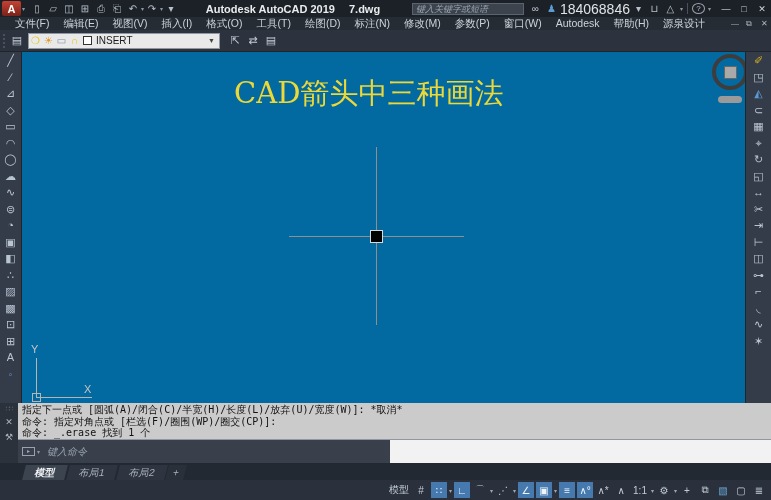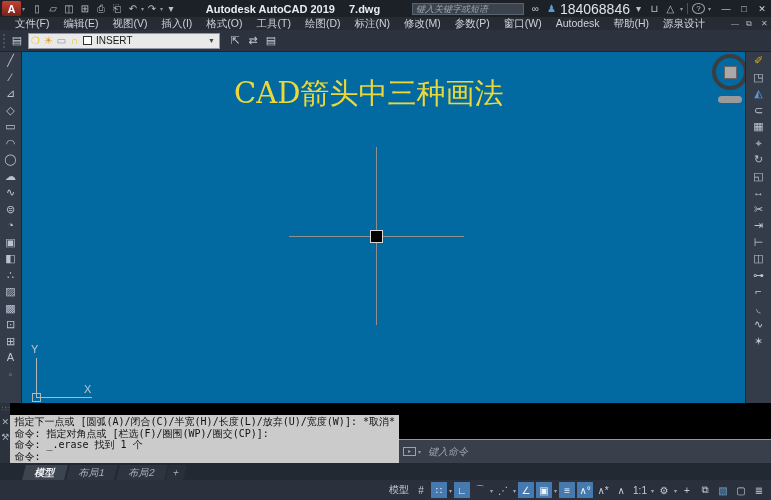--- a/index.html
+++ b/index.html
@@ -63,21 +63,21 @@
   .ucs-v { position:absolute; left:14px; top:306px; width:1px; height:40px; background:#b5b5b5; }
   .ucs-h { position:absolute; left:14px; top:345px; width:56px; height:1px; background:#b5b5b5; }
   .ucs-box { position:absolute; left:10px; top:341px; width:9px; height:9px; border:1px solid #b5b5b5; }
   .ucs-y { position:absolute; left:9px; top:291px; color:#c5c5c5; font-size:11px; }
   .ucs-x { position:absolute; left:62px; top:331px; color:#c5c5c5; font-size:11px; }
 
   
   .cmdwin { position:absolute; left:0; right:0; top:403px; height:60px; display:flex; }
   .cmd-dock { width:18px; background:#2c323c; color:#aab4c0; display:flex; flex-direction:column; align-items:center; font-size:9px; gap:4px; padding-top:2px; }
   .cmd-dock .grip { font-size:7px; letter-spacing:-1px; color:#6a7482; }
-  .cmd-main { flex:1; display:flex; flex-direction:row;align-items:flex-end; }
+  .cmd-main { flex:1; display:flex; flex-direction:column; }
   .cmd-history { flex:1; background:#cbcbcb; color:#111; font-family:"DejaVu Sans Mono","Liberation Mono",monospace; font-size:10px; line-height:11.5px; padding:1px 4px; white-space:pre; overflow:hidden; }
   .cmd-input-row { height:24px; background:#f2f2f2; display:flex; align-items:center; border-top:1px solid #8e97a2; }
   .cmd-field { width:372px; height:100%; background:#39404b; display:flex; align-items:center; padding-left:4px; }
   .cmd-prompt-icon { width:13px; height:9px; border:1px solid #98a2b0; color:#98a2b0; font-size:6px; line-height:7px; text-align:center; }
   .cmd-field .caret { margin-left:2px; }
   .cmd-placeholder { font-style:italic; color:#97a1ae; font-size:10px; margin-left:7px; font-family:"DejaVu Sans Mono","Liberation Mono",monospace; }
 
   
   .tabrow { position:absolute; left:0; right:0; top:463px; height:17px; background:#232932; display:flex; align-items:flex-end; padding-left:24px; font-size:10px; color:#aab3bd; }
   .tabrow .item { height:15px; line-height:15px; padding:0 11px; margin-right:2px; background:#2e3541; transform:skewX(-14deg); }

